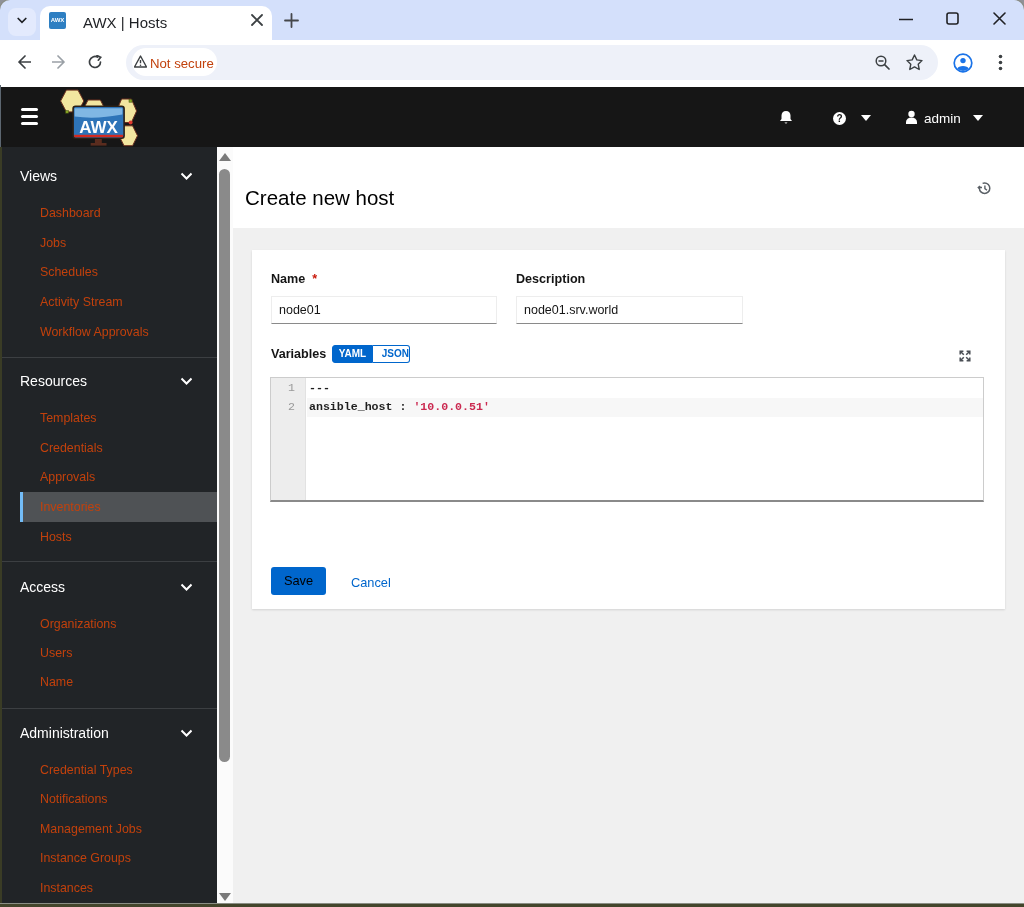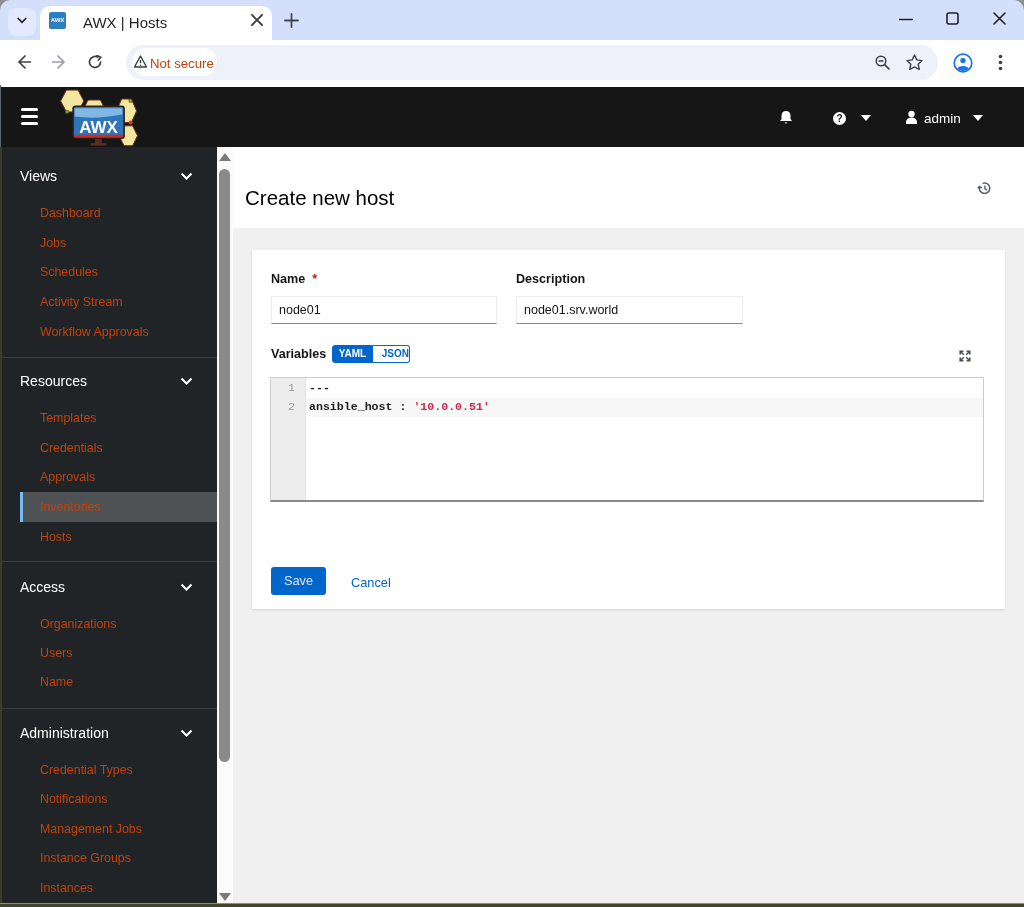--- a/index.html
+++ b/index.html
@@ -44,21 +44,21 @@
   .flabel { position:absolute; top:272px; font-size:12.6px; font-weight:bold; color:#151515; }
   .finput { position:absolute; top:296px; height:28px; background:#fff; border:1px solid #ededed; border-bottom:1px solid #8a8a8a; font-size:12.5px; color:#151515; padding-left:7px; line-height:26px; }
   #varlabel { position:absolute; left:271px; top:347px; font-size:12.6px; font-weight:bold; color:#151515; }
   #yamlbtn { position:absolute; left:332px; top:345px; width:41px; height:18px; background:#0066cc; border:1px solid #0066cc; border-radius:3px 0 0 3px; color:#fff; font-size:10px; font-weight:bold; text-align:center; line-height:16px; }
   #jsonbtn { position:absolute; left:373px; top:345px; width:37px; height:18px; background:#fff; border:1px solid #0066cc; border-left:none; border-radius:0 3px 3px 0; color:#0066cc; font-size:10px; font-weight:bold; text-align:right; line-height:16px; }
   #editor { position:absolute; left:270px; top:377px; width:714px; height:125px; background:#fff; border:1px solid #ccc; border-bottom:2px solid #8a8a8a; }
   #gutter { position:absolute; left:271px; top:378px; width:35px; height:122px; background:#ededed; border-right:1px solid #e2e2e2; }
   .lnum { position:absolute; width:25px; text-align:right; font-family:"Liberation Mono",monospace; font-size:11.6px; color:#999; }
   .cline { position:absolute; left:309px; font-family:"Liberation Mono",monospace; font-size:11.6px; font-weight:bold; color:#1f1f1f; white-space:pre; }
   #activeline { position:absolute; left:307px; top:398px; width:676px; height:19px; background:#f7f7f7; }
-  #savebtn { position:absolute; left:271px; top:567px; width:55px; height:28px; background:#0066cc; border-radius:3px; color:#e5e5e5; font-size:12.8px; text-align:center; line-height:28px; }
+  #savebtn { position:absolute; left:271px; top:567px; width:55px; height:28px; background:#0066cc; border-radius:3px; color:#000000; font-size:12.8px; text-align:center; line-height:28px; }
   #cancel { position:absolute; left:351px; top:575px; color:#0066cc; font-size:12.8px; }
 </style>
 </head>
 <body>
 <div id="backdrop" style="position:absolute;left:0;top:0;width:1024px;height:60px;background:#8f9198"></div>
 <div id="win">
 
   <div id="titlebar"></div>
   <div id="tabsearch"></div>
   <svg style="position:absolute;left:17px;top:17px" width="10" height="8">

